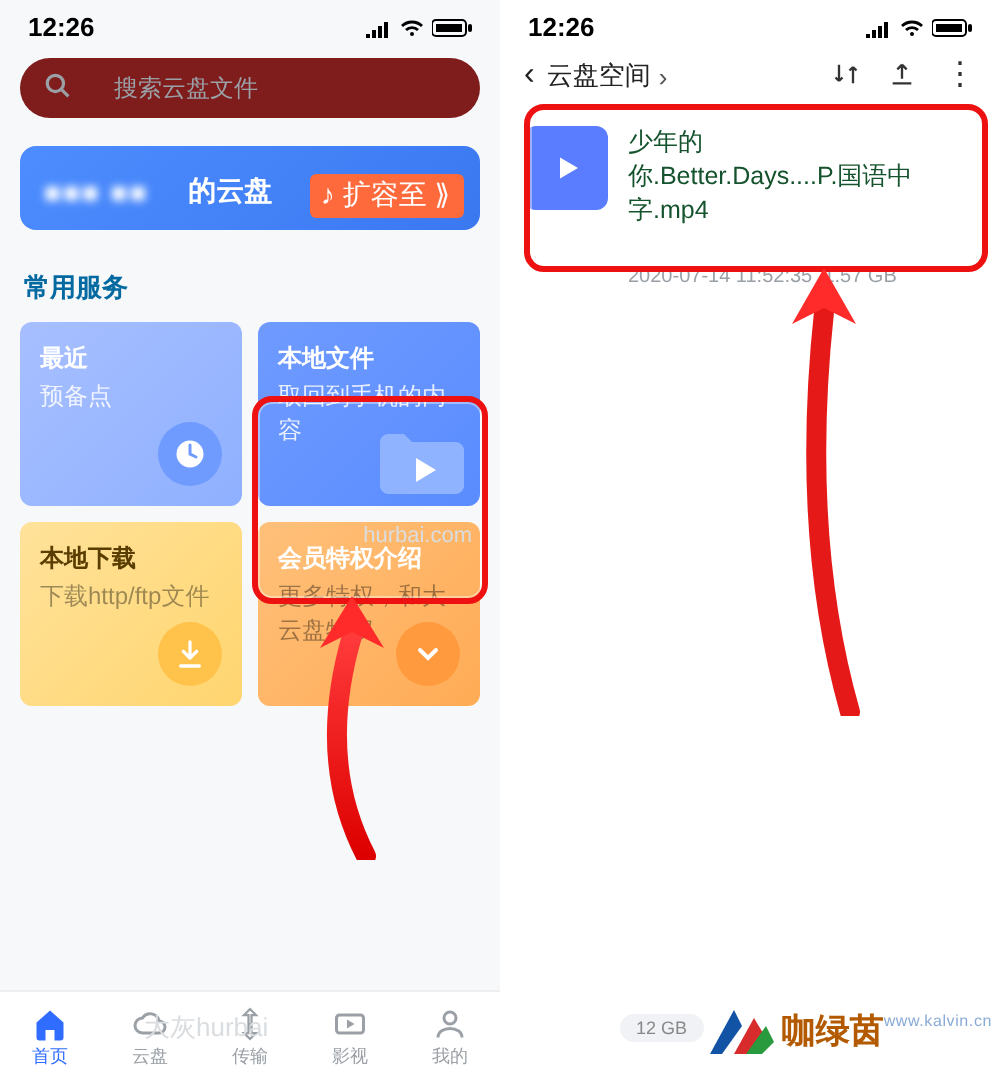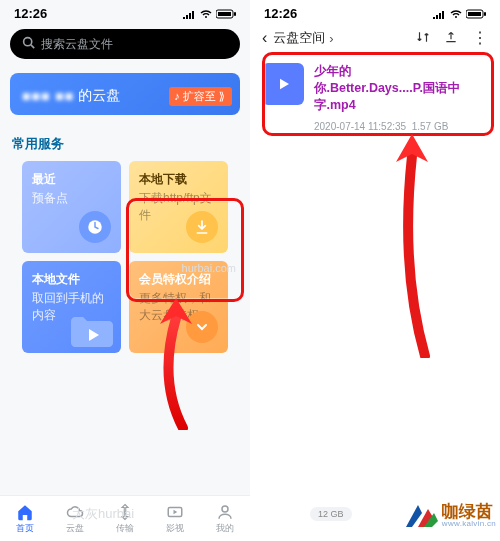--- a/index.html
+++ b/index.html
@@ -3,30 +3,30 @@
 <meta charset="utf-8">
 <style>
   * { box-sizing: border-box; margin: 0; padding: 0; }
   body { width: 500px; height: 541px; font-family: -apple-system, "Helvetica Neue", Arial, sans-serif; background: #fff; position: relative; overflow: hidden; font-size: 12px; color: #333; }
   .stage { display: flex; width: 500px; height: 391px; }
   .phone { width: 250px; height: 541px; background: #f7f8fa; position: relative; display: flex; flex-direction: column; }
   .phone.right { background: #fff; }
   .status-bar { display: flex; justify-content: space-between; align-items: center; padding: 6px 14px 2px; font-size: 13px; font-weight: 600; color: #000; }
   .status-icons { display: flex; gap: 3px; align-items: center; }
   .status-icons svg { display: block; }
-  .search-box { margin: 6px 10px; background: #000000; border-radius: 16px; height: 30px; display: flex; align-items: center; padding: 0 12px; color: #9aa0a6; font-size: 12px; }
+  .search-box { margin: 6px 10px; background: #7f1d1d; border-radius: 16px; height: 30px; display: flex; align-items: center; padding: 0 12px; color: #9aa0a6; font-size: 12px; gap: 16px; }
   .search-box .icon { margin-right: 6px; }
   .storage-card { margin: 8px 10px; background: linear-gradient(135deg,#4d8dff,#3a78f0); border-radius: 8px; padding: 14px 12px 10px; color: #fff; position: relative; overflow: hidden; }
   .storage-title-row { display: flex; align-items: center; }
   .blur-label { filter: blur(2px); font-weight: 600; font-size: 14px; letter-spacing: 1px; }
-  .storage-title { font-size: 14px; font-weight: 400; margin-left: 4px; }
-  .expand-badge { position: absolute; right: 8px; top: 14px; background: #ff6a3d; color: #fff; font-size: 11px; padding: 2px 7px 2px 5px; border-radius: 3px; }
+  .storage-title { font-size: 14px; font-weight: 700; margin-left: 20px; }
+  .expand-badge { position: absolute; right: 8px; top: 14px; background: #ff6a3d; color: #fff; font-size: 14px; padding: 2px 7px 2px 5px; border-radius: 3px; }
   .storage-sub { margin-top: 22px; display: flex; justify-content: space-between; font-size: 10px; opacity: .9; }
   .section-title { margin: 12px 12px 8px; font-size: 13px; font-weight: 600; color: #0369a1; }
-  .grid { display: grid; grid-template-columns: 1fr 1fr; gap: 8px; padding: 0 22px; }
+  .grid { display: grid; grid-template-columns: 1fr 1fr; gap: 8px; padding: 0 10px; }
   .tile { border-radius: 6px; padding: 10px; height: 92px; position: relative; overflow: hidden; color: #fff; }
   .tile .t-title { font-size: 12px; font-weight: 600; }
   .tile .t-sub { font-size: 12px; opacity: .85; margin-top: 2px; }
   .tile .corner-icon { position: absolute; right: 10px; bottom: 10px; width: 32px; height: 32px; border-radius: 50%; display: flex; align-items: center; justify-content: center; }
   .tile.recent { background: linear-gradient(135deg,#a7bfff,#8fb0ff); }
   .tile.recent .corner-icon { background: #6f9bff; }
   .tile.local { background: linear-gradient(135deg,#6f9bff,#5a8cff); }
   .tile.local .folder { position:absolute; right:6px; bottom:4px; }
   .tile.download { background: linear-gradient(135deg,#ffe29a,#ffd56f); color:#6b4a00; }
   .tile.download .corner-icon { background:#ffc24a; }
@@ -43,25 +43,25 @@
   .tab.active { color:#2f6cff;justify-content:center; }
   .tab svg { display:block; }
   .wm-text { color:#dadde0; font-size:11px; }
   
   .breadcrumb { display:flex; align-items:center; padding: 6px 12px; font-size:13px; color:#222; font-weight:500; }
   .breadcrumb .arrow-ico { margin:0 4px; color:#555; }
   .bc-actions { margin-left:auto; display:flex; gap:14px; align-items:center; color:#333; }
   .file-row { display:flex; padding: 10px 12px 12px; gap:10px; }
   .thumb { width:42px; height:42px; background:#5a7dff; border-radius:6px; display:flex; align-items:center; justify-content:center; flex-shrink:0; }
   .file-meta { flex:1; min-width:0; }
-  .fname { font-size:12.5px; color:#a21caf; line-height:1.35;font-weight:bold; }
-  .finfo { font-size:10px; color:#9aa0a6; margin-top:7px; }
+  .fname { font-size:12.5px; color:#14532d; line-height:1.35; }
+  .finfo { font-size:10px; color:#9aa0a6; margin-top:19px; }
   .fprog { font-size:10px; color:#9aa0a6; margin-top:1px; }
   .logo-corner { position:absolute; right:4px; bottom:12px; display:flex; align-items:center; gap:4px; }
-  .logo-text { display:flex; flex-direction:column; line-height:1; }
+  .logo-text { display:flex; flex-direction:row; line-height:1; }
   .logo-cn { font-size:17px; font-weight:700; color:#b35a00; }
   .logo-url { font-size:8px; color:#8aaad6; letter-spacing:.3px; }
   .storage-pill { position:absolute; bottom:20px; left:310px; font-size:9px; background:#f0f2f5; color:#888; padding:2px 8px; border-radius:10px; }
 </style>
 </head>
 <body>
 
 <div class="stage">
 
   <div class="phone left">
@@ -106,36 +106,36 @@
       <div class="tile recent">
         <div class="t-title">最近</div>
         <div class="t-sub">预备点</div>
         <div class="corner-icon">
           <svg width="18" height="18" viewBox="0 0 24 24">
               <circle cx="12" cy="12" r="9" fill="#fff"></circle>
               <path d="M12 6v6l4 2" stroke="#6f9bff" stroke-width="2" fill="none" stroke-linecap="round"></path>
             </svg>
         </div>
       </div>
+      <div class="tile local">
+        <div class="t-title">本地文件</div>
+        <div class="t-sub">取回到手机的内容</div>
+        <svg class="folder" width="46" height="36" viewBox="0 0 46 36">
+            <path d="M2 8c0-2 2-4 4-4h8l4 4h22c2 0 4 2 4 4v18c0 2-2 4-4 4H6c-2 0-4-2-4-4z" fill="#8fb3ff"></path>
+            <path d="M20 16l10 6-10 6z" fill="#fff"></path>
+          </svg>
+      </div>
       <div class="tile download">
         <div class="t-title">本地下载</div>
         <div class="t-sub">下载http/ftp文件</div>
         <div class="corner-icon">
           <svg width="16" height="16" viewBox="0 0 24 24">
               <path d="M12 3v12m0 0l-5-5m5 5l5-5M5 21h14" stroke="#fff" stroke-width="2.5" fill="none" stroke-linecap="round"></path>
             </svg>
         </div>
-      </div>
-      <div class="tile local">
-        <div class="t-title">本地文件</div>
-        <div class="t-sub">取回到手机的内容</div>
-        <svg class="folder" width="46" height="36" viewBox="0 0 46 36">
-            <path d="M2 8c0-2 2-4 4-4h8l4 4h22c2 0 4 2 4 4v18c0 2-2 4-4 4H6c-2 0-4-2-4-4z" fill="#8fb3ff"></path>
-            <path d="M20 16l10 6-10 6z" fill="#fff"></path>
-          </svg>
       </div>
       <div class="tile member">
         <div class="t-title">会员特权介绍</div>
         <div class="t-sub">更多特权，和大云盘特权</div>
         <div class="corner-icon">
           <svg width="16" height="16" viewBox="0 0 24 24">
               <path d="M6 9l6 6 6-6" stroke="#fff" stroke-width="3" fill="none" stroke-linecap="round"></path>
             </svg>
         </div>
       </div>

